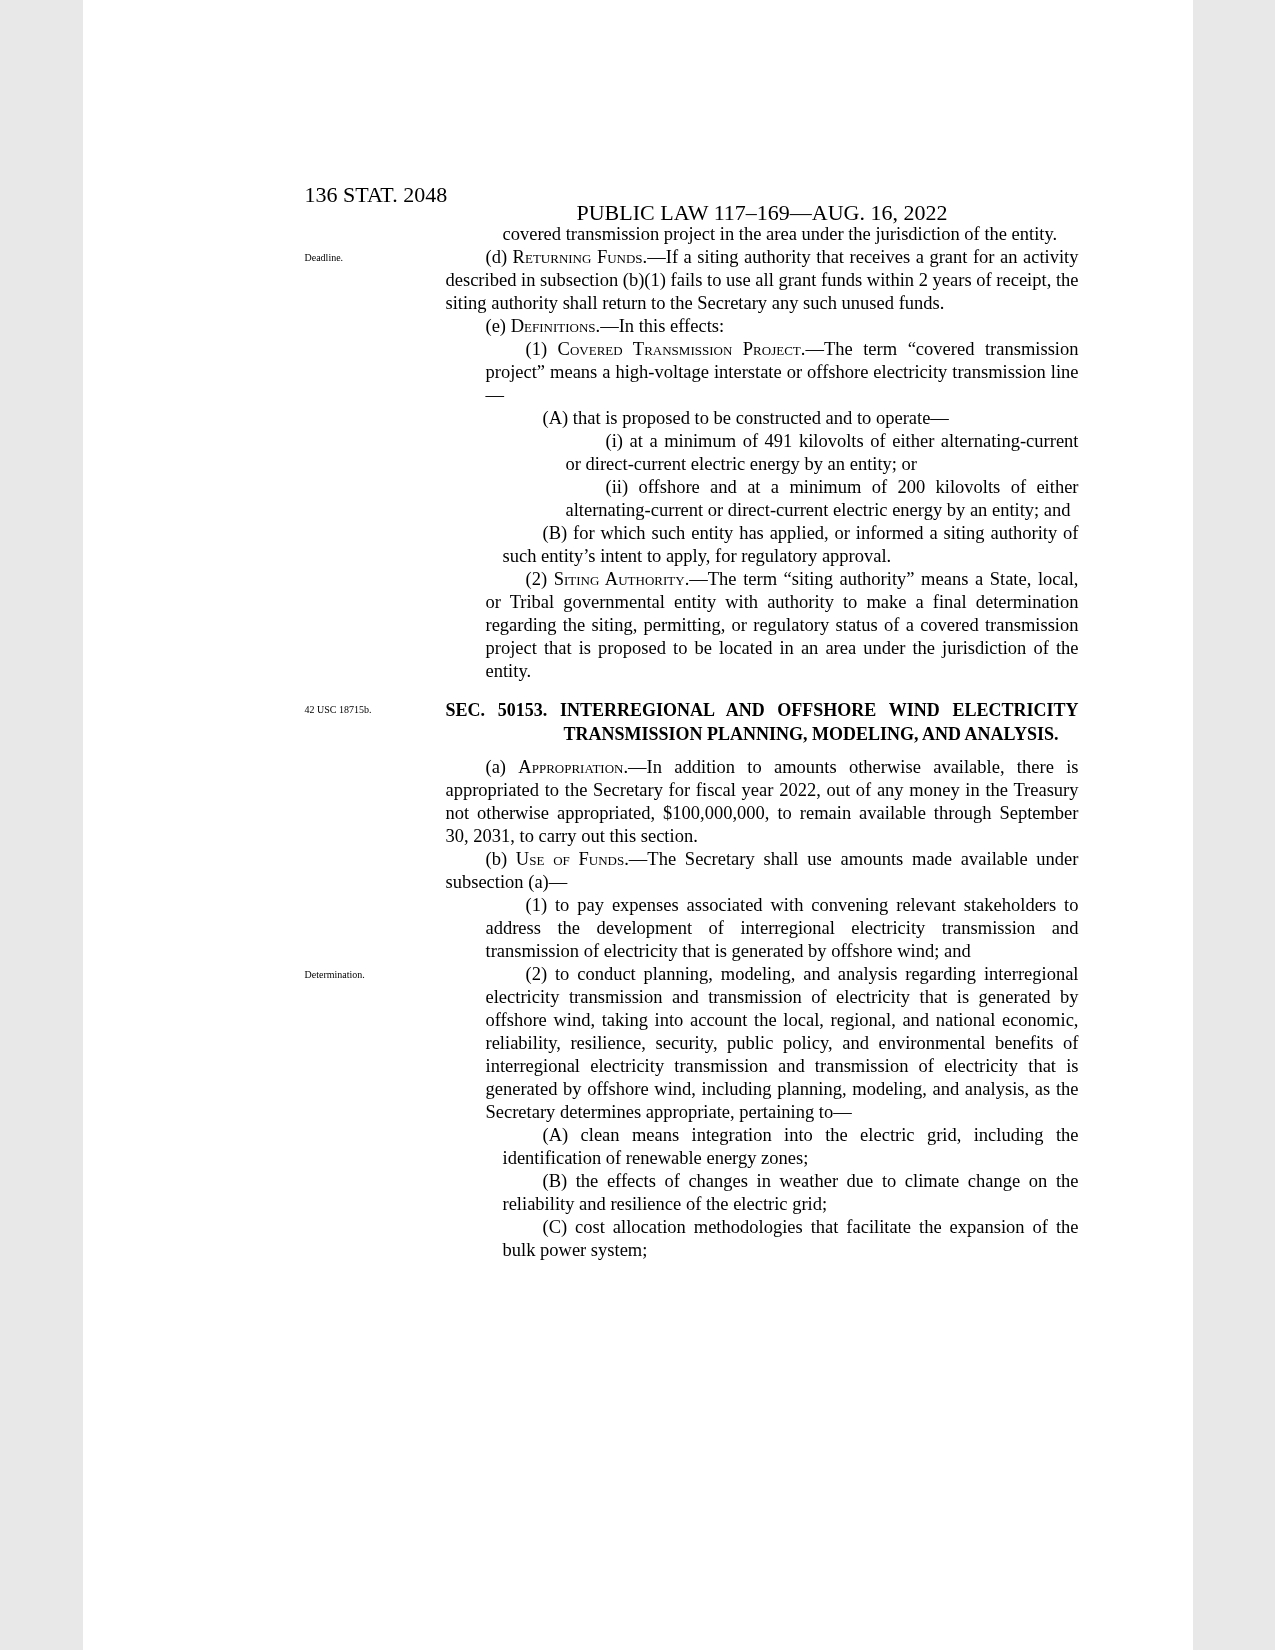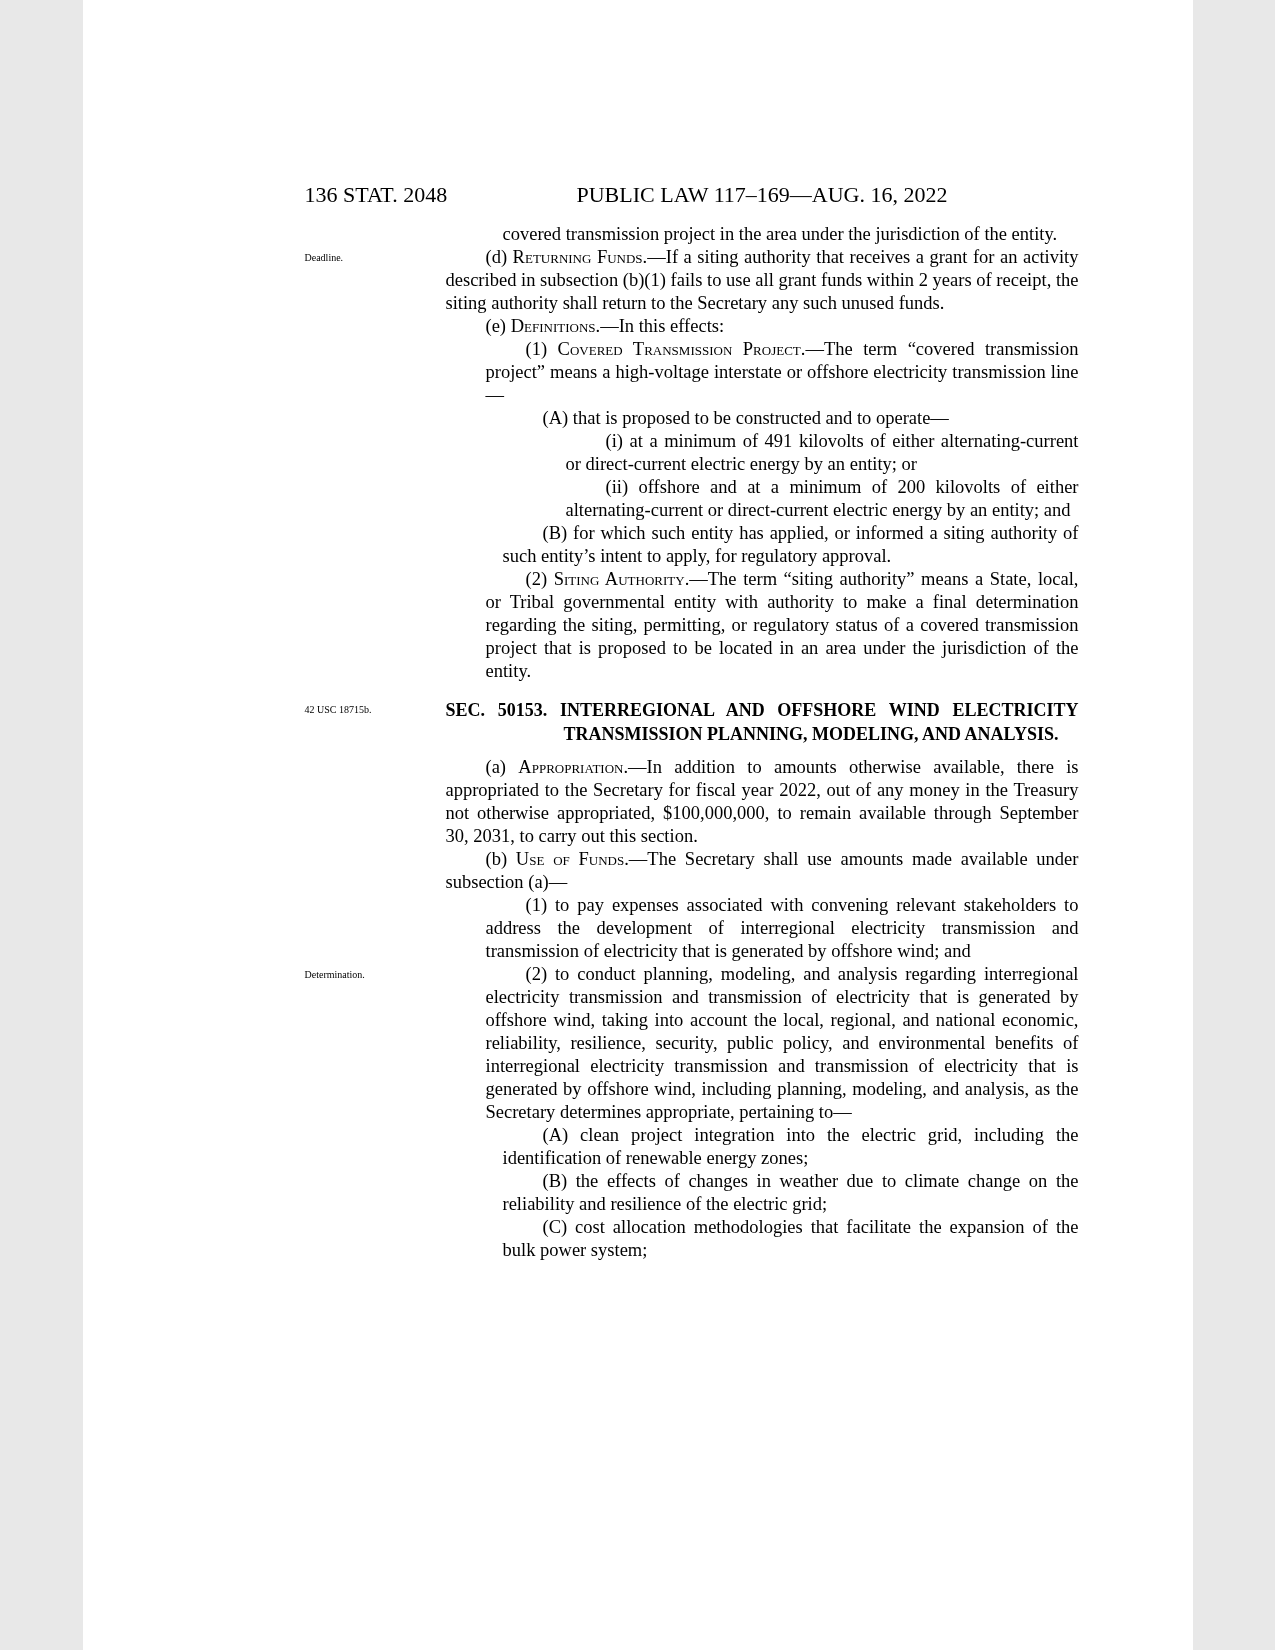--- a/index.html
+++ b/index.html
@@ -16,21 +16,21 @@
   .header-stat {
     position: absolute;
     left: 222px;
     top: 182px;
     font-size: 22px;
     white-space: nowrap;
   }
   .header-law {
     position: absolute;
     left: 363px;
-    top: 182px;
+    top: 200px;
     width: 633px;
     text-align: center;
     font-size: 22px;
     white-space: nowrap;
   }
   .main {
     position: absolute;
     left: 363px;
     top: 223px;
     width: 633px;
@@ -103,20 +103,20 @@
     <h2 class="sec-heading"><span>SEC. 50153. INTERREGIONAL AND OFFSHORE WIND ELECTRICITY TRANSMISSION PLANNING, MODELING, AND ANALYSIS.</span><span class="note note-l0">42 USC 18715b.</span></h2>
 
     <p class="para lvl0"><span>(a) </span><span class="sc">Appropriation</span><span>.—In addition to amounts otherwise available, there is appropriated to the Secretary for fiscal year 2022, out of any money in the Treasury not otherwise appropriated, $100,000,000, to remain available through September 30, 2031, to carry out this section.</span></p>
 
     <p class="para lvl0"><span>(b) </span><span class="sc">Use of Funds</span><span>.—The Secretary shall use amounts made available under subsection (a)—</span></p>
 
     <p class="para lvl1">(1) to pay expenses associated with convening relevant stakeholders to address the development of interregional electricity transmission and transmission of electricity that is generated by offshore wind; and</p>
 
     <p class="para lvl1"><span>(2) to conduct planning, modeling, and analysis regarding interregional electricity transmission and transmission of electricity that is generated by offshore wind, taking into account the local, regional, and national economic, reliability, resilience, security, public policy, and environmental benefits of interregional electricity transmission and transmission of electricity that is generated by offshore wind, including planning, modeling, and analysis, as the Secretary determines appropriate, pertaining to—</span><span class="note note-l1">Determination.</span></p>
 
-    <p class="para lvl2">(A) clean project integration into the electric grid, including the identification of renewable energy zones;</p>
+    <p class="para lvl2">(A) clean means integration into the electric grid, including the identification of renewable energy zones;</p>
 
     <p class="para lvl2">(B) the effects of changes in weather due to climate change on the reliability and resilience of the electric grid;</p>
 
     <p class="para lvl2">(C) cost allocation methodologies that facilitate the expansion of the bulk power system;</p>
 
   </div>
 </div>
 
 </body></html>

